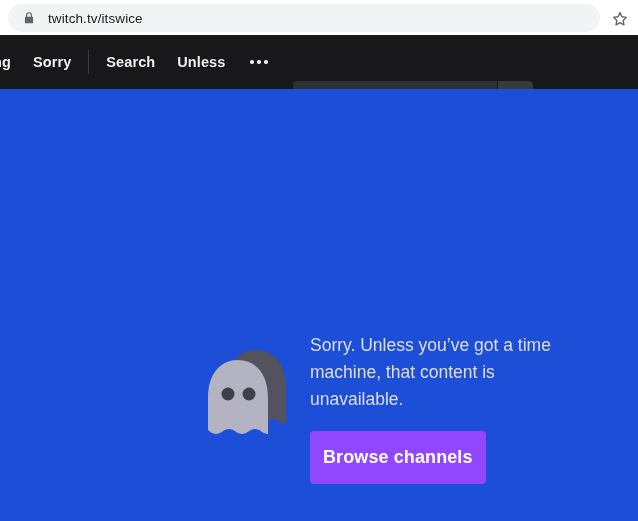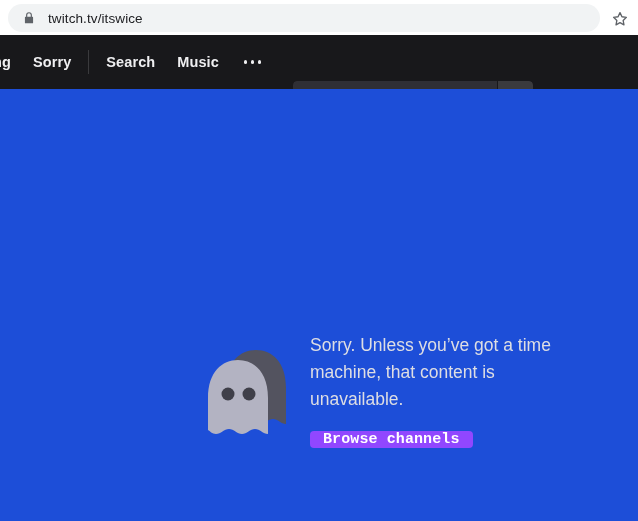--- a/index.html
+++ b/index.html
@@ -177,24 +177,24 @@
     line-height: 27px;
     font-weight: 400;
     margin: 0;
   }
   .browse-button {
     margin-top: 18px;
     background: #9147ff;
     color: #ffffff;
     border: none;
     border-radius: 4px;
-    font-size: 15px;
+    font-size: 18px;
     font-weight: 700;
-    font-family: Liberation Mono, monospace;
-    padding: 0 13px;
+    font-family: Liberation Sans, sans-serif;
+    padding: 16px 13px;
     cursor: pointer;
     letter-spacing: 0.1px;
   }
 </style>
 </head>
 <body>
 
 <div class="browser-chrome">
   <div class="omnibox">
     <svg class="lock-icon" viewBox="0 0 24 24" fill="#5f6368">
@@ -208,21 +208,21 @@
     </svg>
   </div>
 </div>
 
 <div class="twitch-header">
   <div class="nav-links">
     <span class="nav-link">ng</span>
     <span class="nav-link">Sorry</span>
     <span class="nav-divider"></span>
     <span class="nav-link">Search</span>
-    <span class="nav-link">Music</span>
+    <span class="nav-link">Unless</span>
     <span class="nav-more">
       <span class="dot"></span>
       <span class="dot"></span>
       <span class="dot"></span>
     </span>
   </div>
 
   <div class="search-wrap">
     <input class="search-input" type="text" placeholder="Search" style="">
     <button class="search-button">

